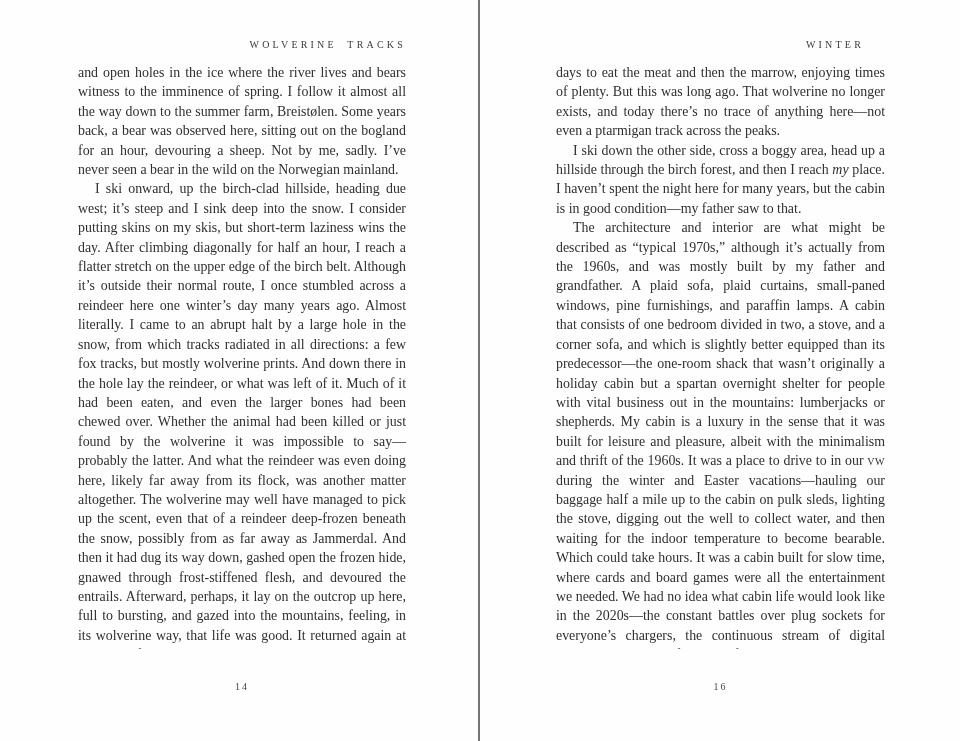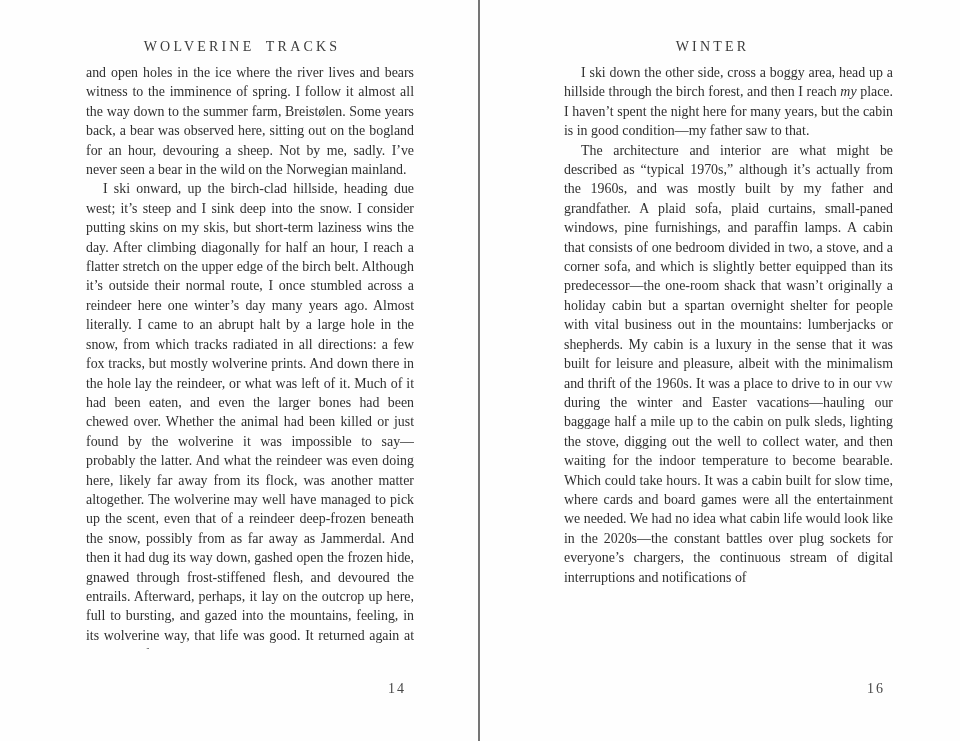--- a/index.html
+++ b/index.html
@@ -20,55 +20,54 @@
     position: absolute;
     top: 0;
     left: 478px;
     width: 2px;
     height: 741px;
     background: #757575;
   }
   .running-header {
     position: absolute;
     top: 39px;
-    text-align: center;
-    font-size: 14px;
+    text-align: right;
+    font-size: 10px;
     letter-spacing: 3.2px;
     word-spacing: 5px;
     color: #3c3c3c;
     text-transform: uppercase;
   }
   .running-header.left-pos  { left: 78px;  width: 328px; }
-  .running-header.right-pos { left: 548px; width: 329px; }
+  .running-header.right-pos { left: 535px; width: 329px; }
   .text-block {
     position: absolute;
     top: 63px;
     height: 586px;
     overflow: hidden;
     font-size: 13.9px;
     line-height: 19.4px;
     text-align: justify;
-    margin-left: 8px;
   }
   .text-block.left-pos  { left: 78px;  width: 328px; }
   .text-block.right-pos { left: 556px; width: 329px; }
   .text-block p {
     margin: 0;
     padding: 0;
   }
   .text-block p.indent {
     text-indent: 17px;
   }
   .run-i  { font-style: italic; }
   .run-sc { font-variant: small-caps; letter-spacing: 0.5px; font-family: Liberation Serif, serif; }
   .page-number {
     position: absolute;
     top: 681px;
-    text-align: right;
-    font-size: 14px;
+    text-align: center;
+    font-size: 10px;
     letter-spacing: 2px;
     color: #474747;
   }
   .page-number.left-pos  { left: 78px;  width: 328px; }
   .page-number.right-pos { left: 556px; width: 329px; }
 </style>
 </head>
 <body>
 
 <div class="spread">
@@ -80,19 +79,20 @@
         <p class="indent"><span>I ski onward, up the birch-clad hillside, heading due west; it’s steep and I sink deep into the snow. I consider putting skins on my skis, but short-term laziness wins the day. After climbing diagonally for half an hour, I reach a flatter stretch on the upper edge of the birch belt. Although it’s outside their normal route, I once stumbled across a reindeer here one winter’s day many years ago. Almost literally. I came to an abrupt halt by a large hole in the snow, from which tracks radiated in all directions: a few fox tracks, but mostly wolverine prints. And down there in the hole lay the reindeer, or what was left of it. Much of it had been eaten, and even the larger bones had been chewed over. Whether the animal had been killed or just found by the wolverine it was impossible to say—probably the latter. And what the reindeer was even doing here, likely far away from its flock, was another matter altogether. The wolverine may well have managed to pick up the scent, even that of a reindeer deep-frozen beneath the snow, possibly from as far away as Jammerdal. And then it had dug its way down, gashed open the frozen hide, gnawed through frost-stiffened flesh, and devoured the entrails. Afterward, perhaps, it lay on the outcrop up here, full to bursting, and gazed into the mountains, feeling, in its wolverine way, that life was good. It returned again at intervals of several</span></p>
       </div>
     <div class="page-number left-pos">14</div>
   </section>
 
   <div class="gutter-line"></div>
 
   <section>
     <div class="running-header right-pos">WINTER</div>
     <div class="text-block right-pos">
+        <p><span>days to eat the meat and then the marrow, enjoying times of plenty. But this was long ago. That wolverine no longer exists, and today there’s no trace of anything here—not even a ptarmigan track across the peaks.</span></p>
         <p class="indent"><span>I ski down the other side, cross a boggy area, head up a hillside through the birch forest, and then I reach </span><span class="run-i">my</span><span> place. I haven’t spent the night here for many years, but the cabin is in good condition—my father saw to that.</span></p>
         <p class="indent"><span>The architecture and interior are what might be described as “typical 1970s,” although it’s actually from the 1960s, and was mostly built by my father and grandfather. A plaid sofa, plaid curtains, small-paned windows, pine furnishings, and paraffin lamps. A cabin that consists of one bedroom divided in two, a stove, and a corner sofa, and which is slightly better equipped than its predecessor—the one-room shack that wasn’t originally a holiday cabin but a spartan overnight shelter for people with vital business out in the mountains: lumberjacks or shepherds. My cabin is a luxury in the sense that it was built for leisure and pleasure, albeit with the minimalism and thrift of the 1960s. It was a place to drive to in our </span><span class="run-sc">vw</span><span> during the winter and Easter vacations—hauling our baggage half a mile up to the cabin on pulk sleds, lighting the stove, digging out the well to collect water, and then waiting for the indoor temperature to become bearable. Which could take hours. It was a cabin built for slow time, where cards and board games were all the entertainment we needed. We had no idea what cabin life would look like in the 2020s—the constant battles over plug sockets for everyone’s chargers, the continuous stream of digital interruptions and notifications of</span></p>
       </div>
     <div class="page-number right-pos">16</div>
   </section>
 
 </div>
 
 </body></html>

